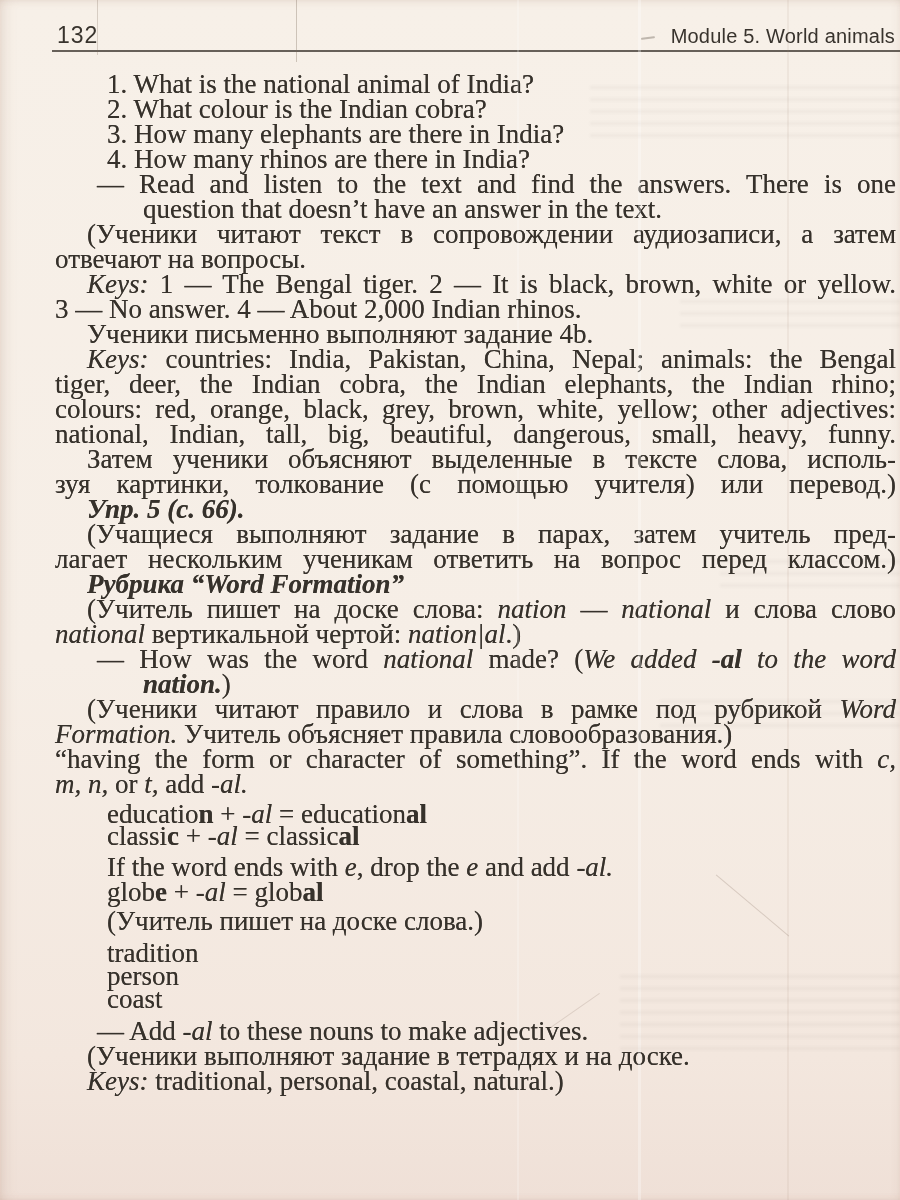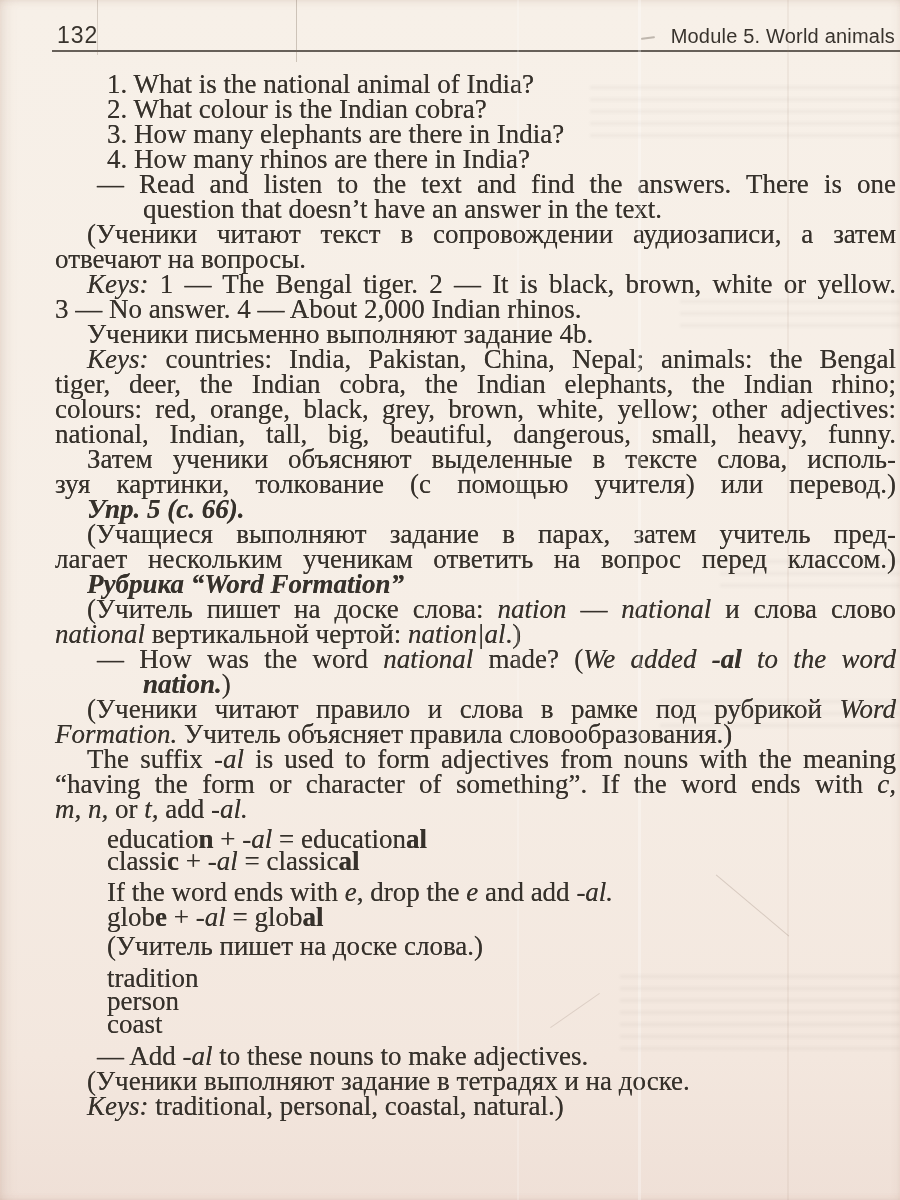--- a/index.html
+++ b/index.html
@@ -105,21 +105,20 @@
       <div class="line p"><span class="s-bi">Упр. 5 (с. 66).</span></div>
       <div class="line p j"><span class="s-r">(Учащиеся выполняют задание в парах, затем учитель пред-</span></div>
       <div class="line j"><span class="s-r">лагает нескольким ученикам ответить на вопрос перед классом.)</span></div>
       <div class="line p"><span class="s-bi">Рубрика “Word Formation”</span></div>
       <div class="line p j"><span class="s-r">(Учитель пишет на доске слова: </span><span class="s-i">nation</span><span class="s-r"> — </span><span class="s-i">national</span><span class="s-r"> и слова слово</span></div>
       <div class="line"><span class="s-i">national</span><span class="s-r"> вертикальной чертой: </span><span class="s-i">nation|al</span><span class="s-r">.)</span></div>
       <div class="line d j"><span class="s-r">— How was the word </span><span class="s-i">national</span><span class="s-r"> made? (</span><span class="s-i">We added </span><span class="s-bi">-al</span><span class="s-i"> to the word</span></div>
       <div class="line c"><span class="s-bi">nation.</span><span class="s-r">)</span></div>
       <div class="line p j"><span class="s-r">(Ученики читают правило и слова в рамке под рубрикой </span><span class="s-i">Word</span></div>
       <div class="line"><span class="s-i">Formation.</span><span class="s-r"> Учитель объясняет правила словообразования.)</span></div>
-      <div class="line p j"><span class="s-r">The suffix </span><span class="s-i">-al</span><span class="s-r"> is used to form adjectives from nouns with the meaning</span></div>
       <div class="line j"><span class="s-r">“having the form or character of something”. If the word ends with </span><span class="s-i">c,</span></div>
       <div class="line"><span class="s-i">m, n,</span><span class="s-r"> or </span><span class="s-i">t,</span><span class="s-r"> add </span><span class="s-i">-al.</span></div>
       <div class="spacer" style="height: 6px;"></div>
       <div class="line q ex"><span class="s-r">educatio</span><span class="s-b">n</span><span class="s-r"> + </span><span class="s-i">-al</span><span class="s-r"> = education</span><span class="s-b">al</span></div>
       <div class="line q ex"><span class="s-r">classi</span><span class="s-b">c</span><span class="s-r"> + </span><span class="s-i">-al</span><span class="s-r"> = classic</span><span class="s-b">al</span></div>
       <div class="spacer" style="height: 8px;"></div>
       <div class="line q"><span class="s-r">If the word ends with </span><span class="s-i">e</span><span class="s-r">, drop the </span><span class="s-i">e</span><span class="s-r"> and add </span><span class="s-i">-al.</span></div>
       <div class="line q"><span class="s-r">glob</span><span class="s-b">e</span><span class="s-r"> + </span><span class="s-i">-al</span><span class="s-r"> = glob</span><span class="s-b">al</span></div>
       <div class="spacer" style="height: 4px;"></div>
       <div class="line q"><span class="s-r">(Учитель пишет на доске слова.)</span></div>

